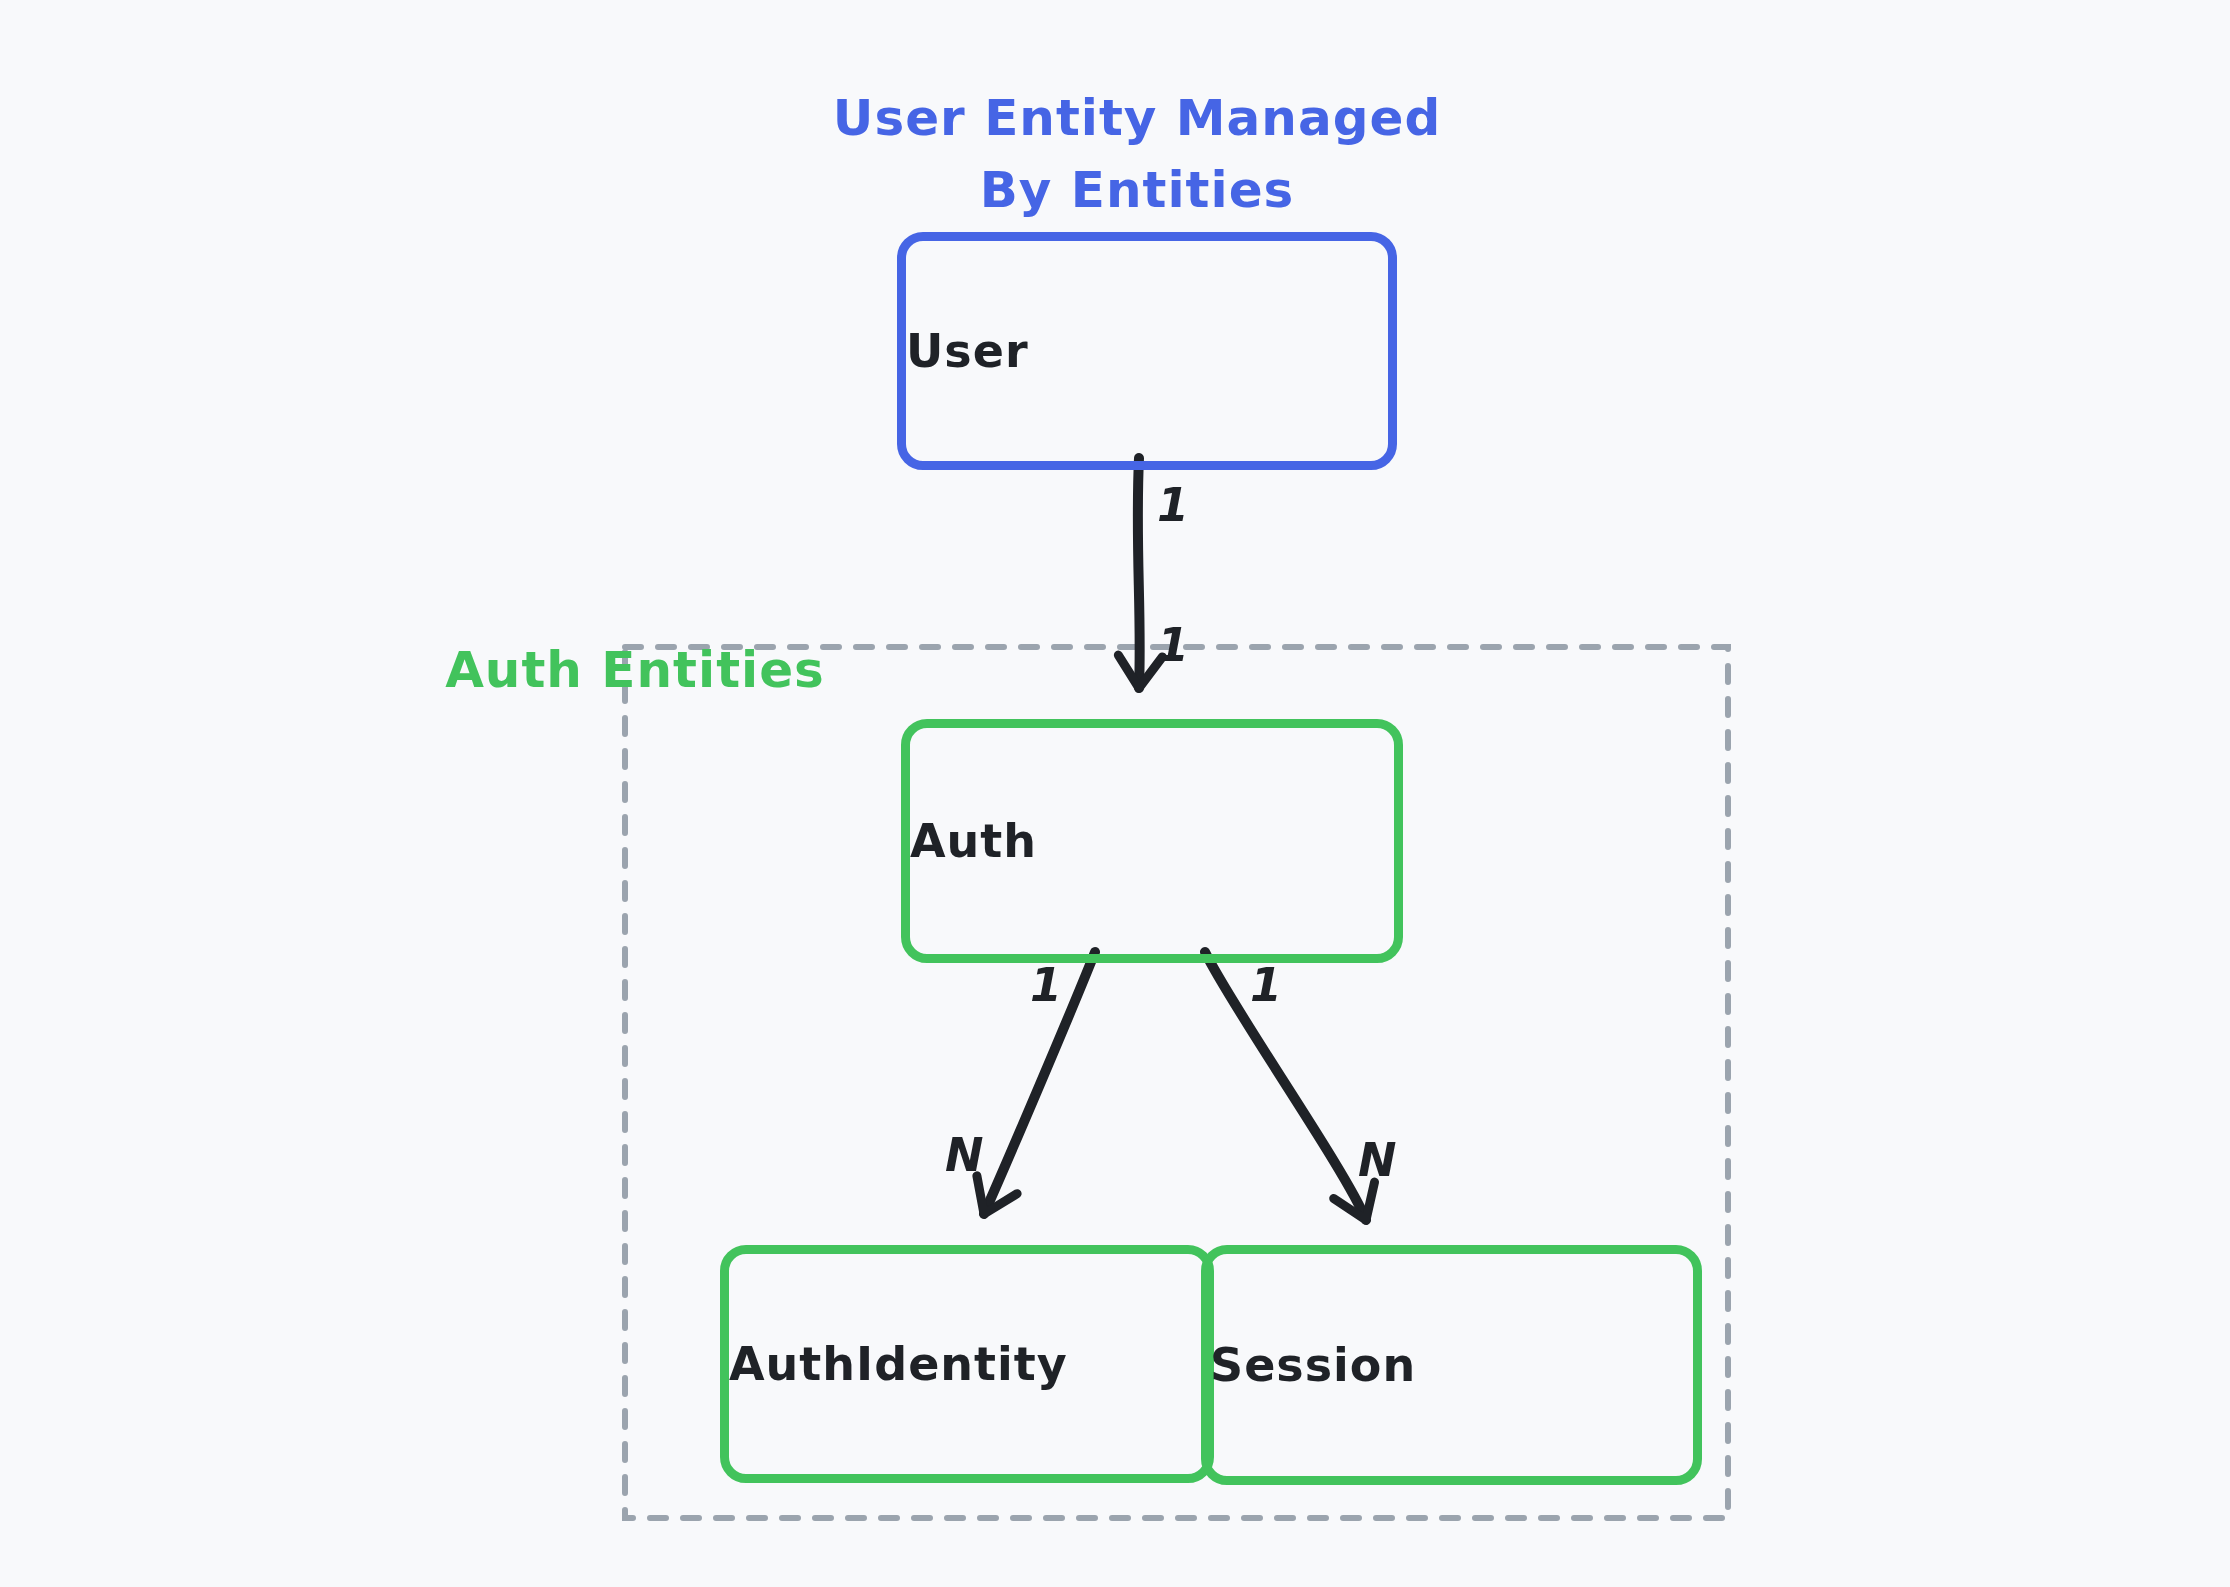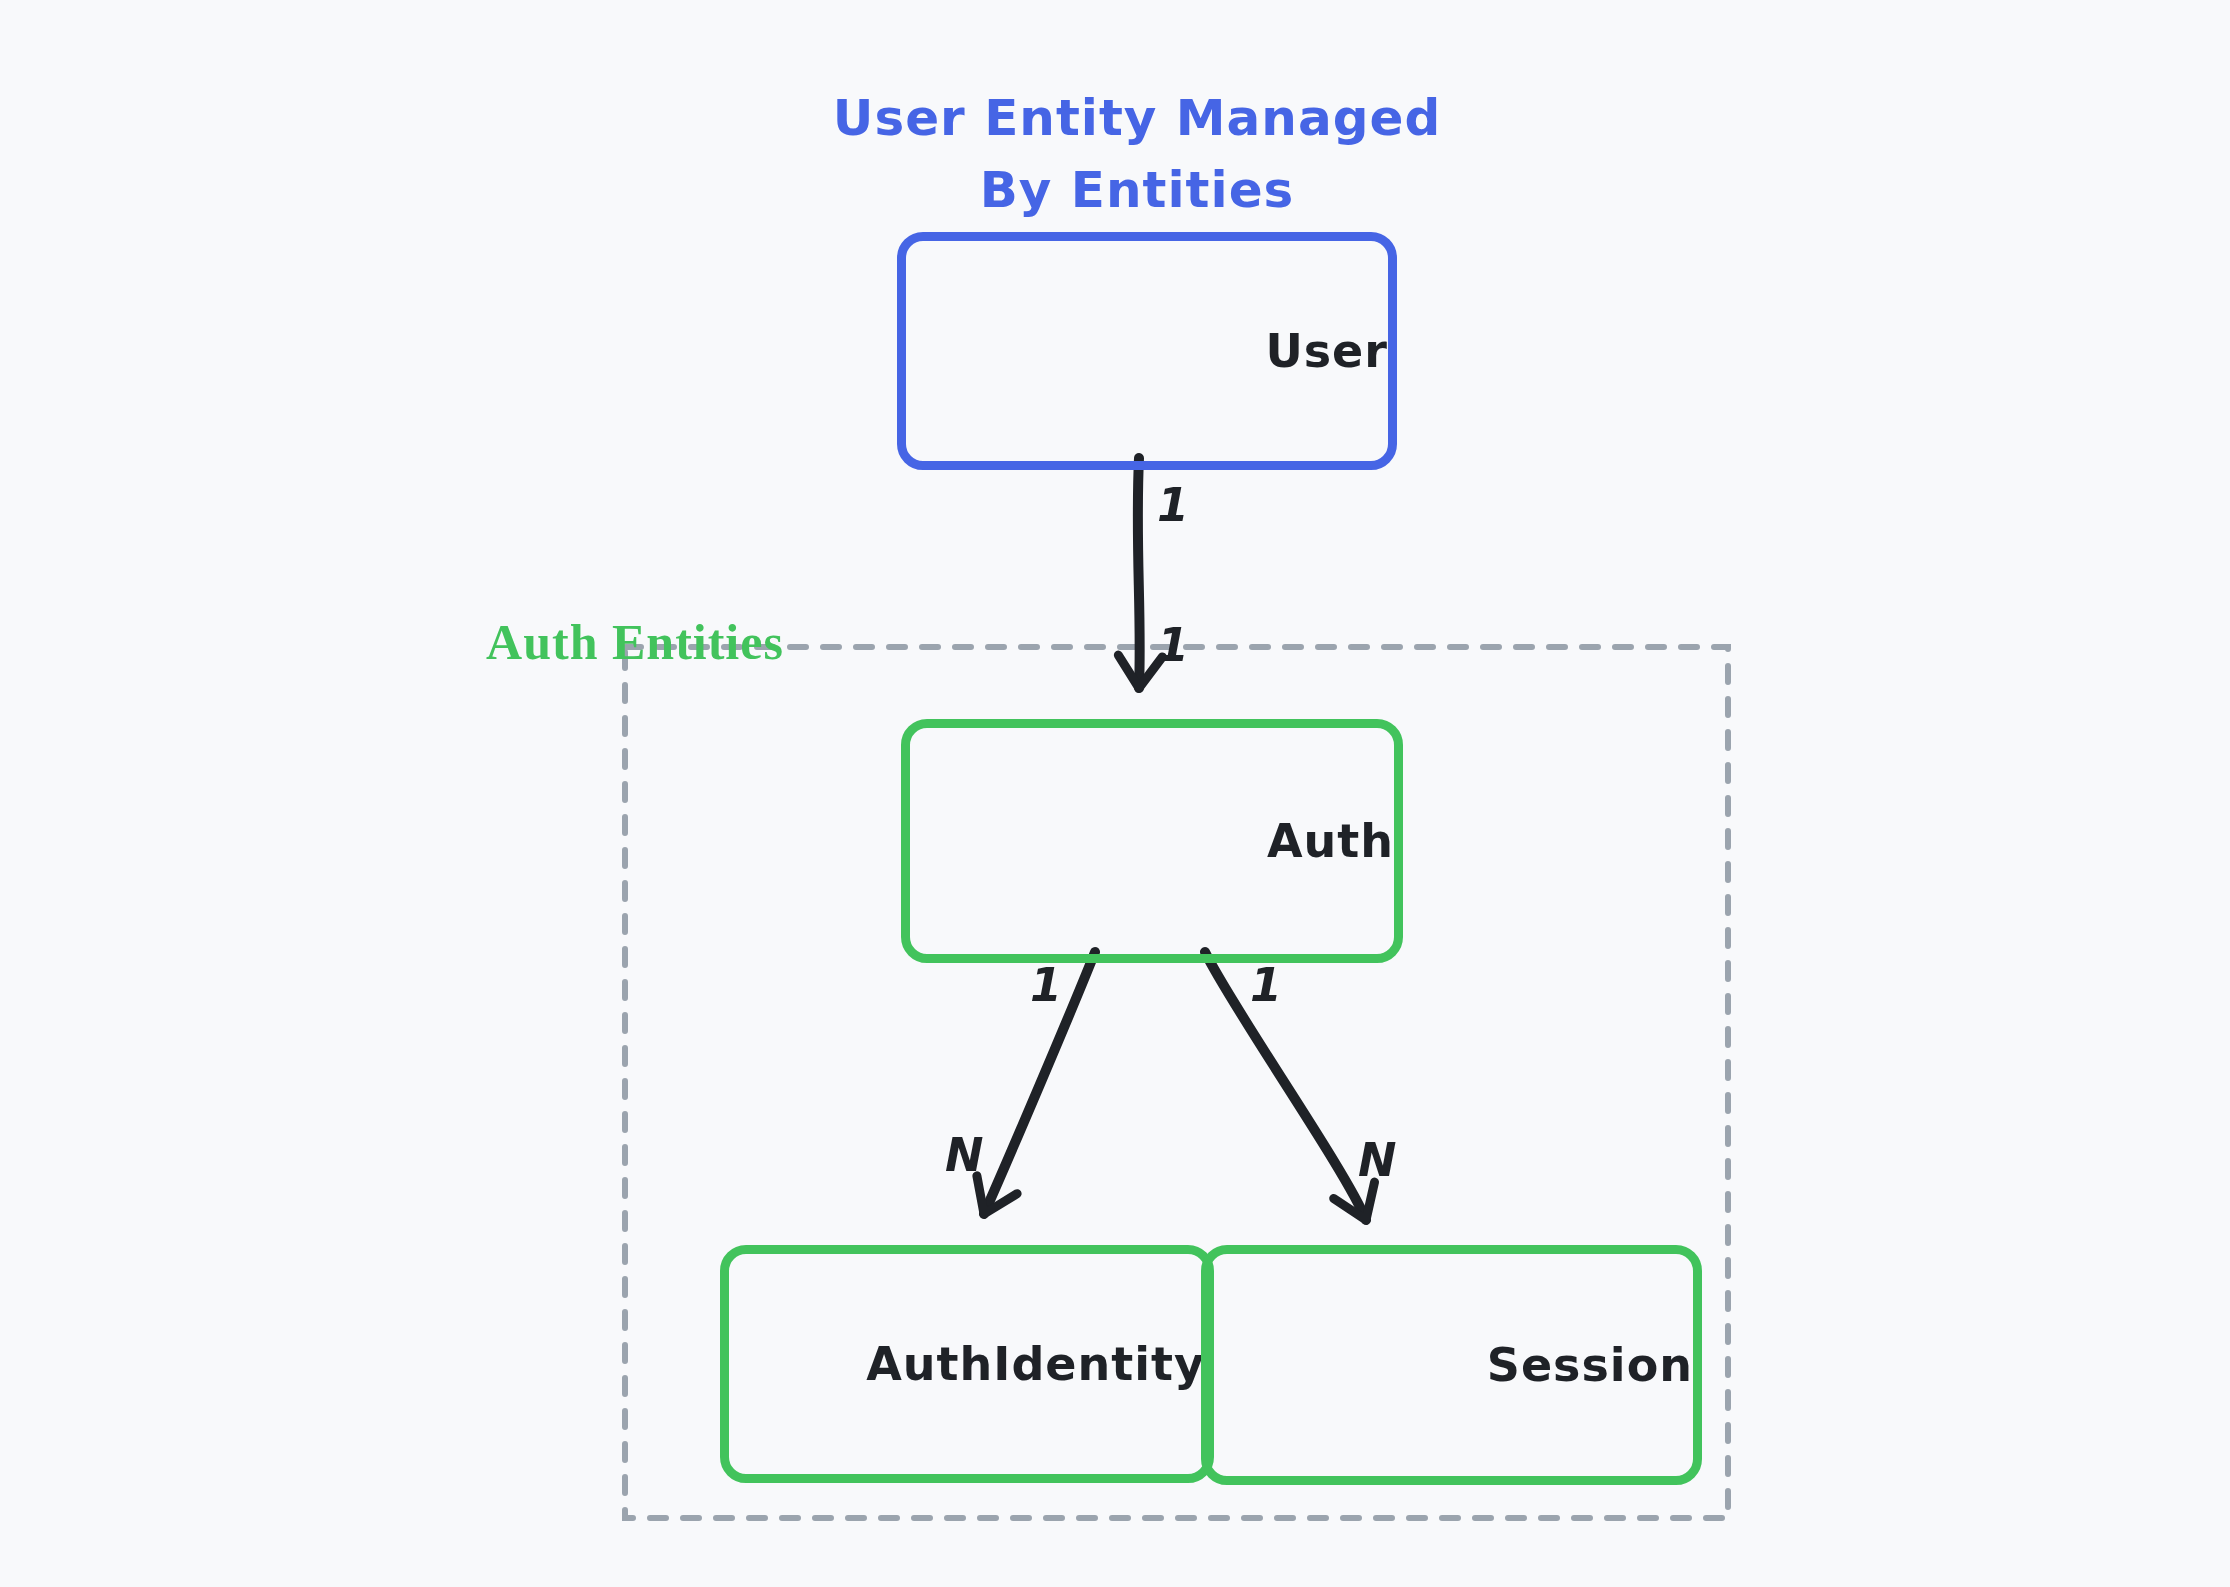--- a/index.html
+++ b/index.html
@@ -26,36 +26,35 @@
     text-align: center;
     color: #4665e5;
     font-size: 50px;
     font-weight: bold;
     line-height: 72px;
     letter-spacing: 1px;
     margin-top: 24px;
   }
   .group-label {
     position: absolute;
-    left: 375px; top: 604px; width: 520px;
+    left: 375px; top: 632px; width: 520px;
     text-align: center;
     color: #42c35c;
     font-size: 50px;
     font-weight: bold;
     line-height: 76px;
     letter-spacing: 1px;
-    font-family: Liberation Serif, serif;
   }
   .node {
     position: absolute;
     border: 9px solid #42c35c;
     border-radius: 26px;
     display: flex;
     align-items: center;
-    justify-content: flex-end;
+    justify-content: flex-start;
     background: transparent;
     color: #1f2227;
     font-size: 46px;
     font-weight: bold;
     letter-spacing: 1px;
   }
   .node.blue { border-color: #4665e5; }
   #node-user          { left: 897px;  top: 232px;  width: 482px; height: 220px; }
   #node-auth          { left: 901px;  top: 719px;  width: 484px; height: 226px; }
   #node-auth-identity { left: 720px;  top: 1245px; width: 476px; height: 220px; }

